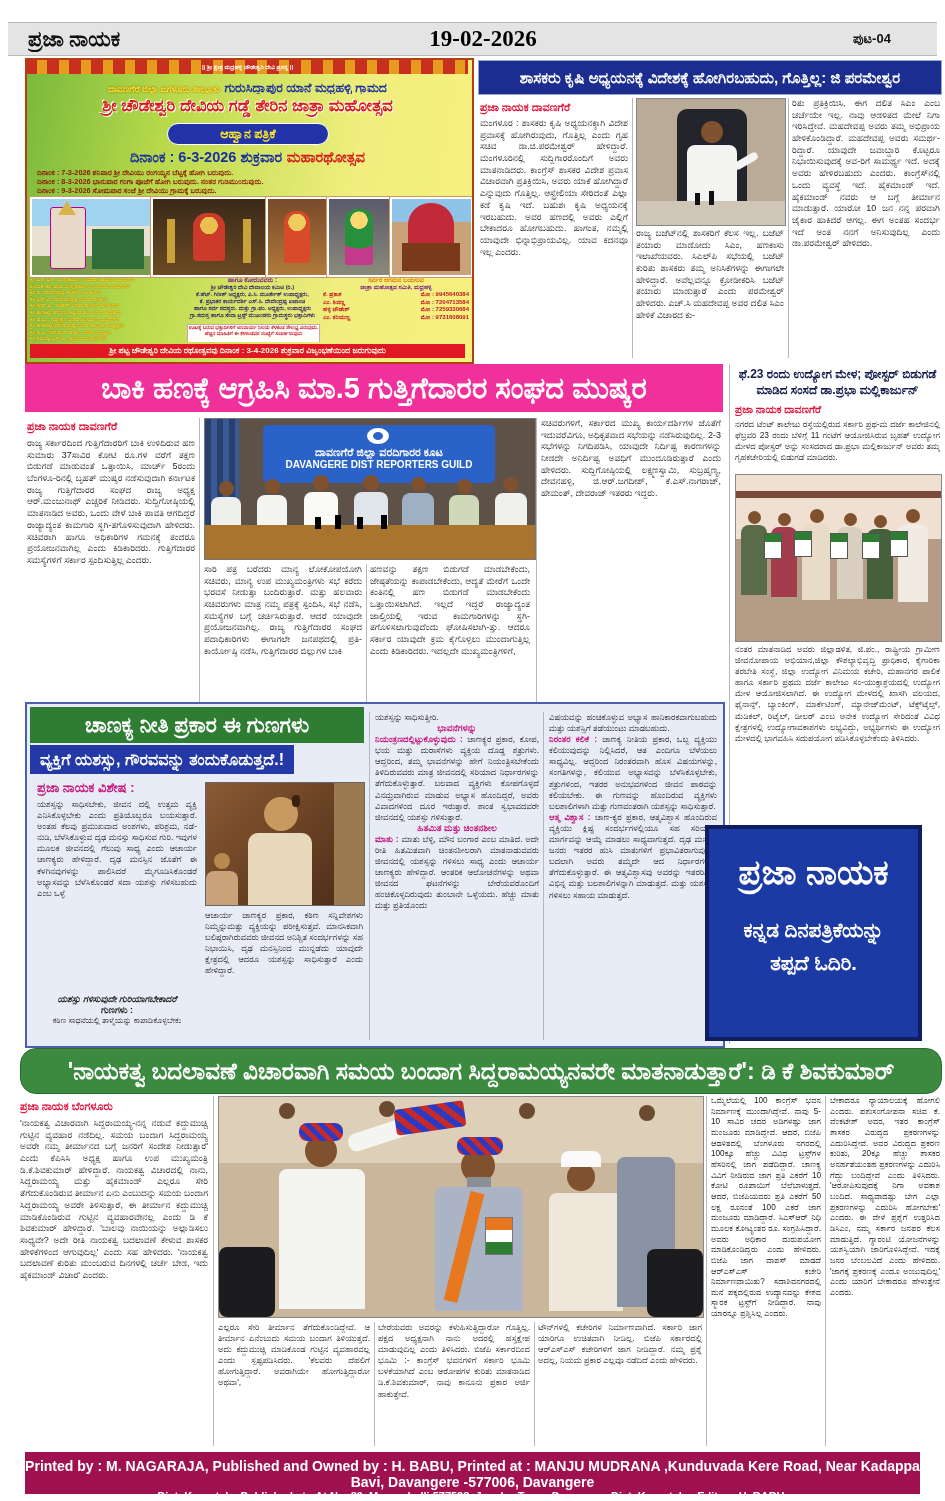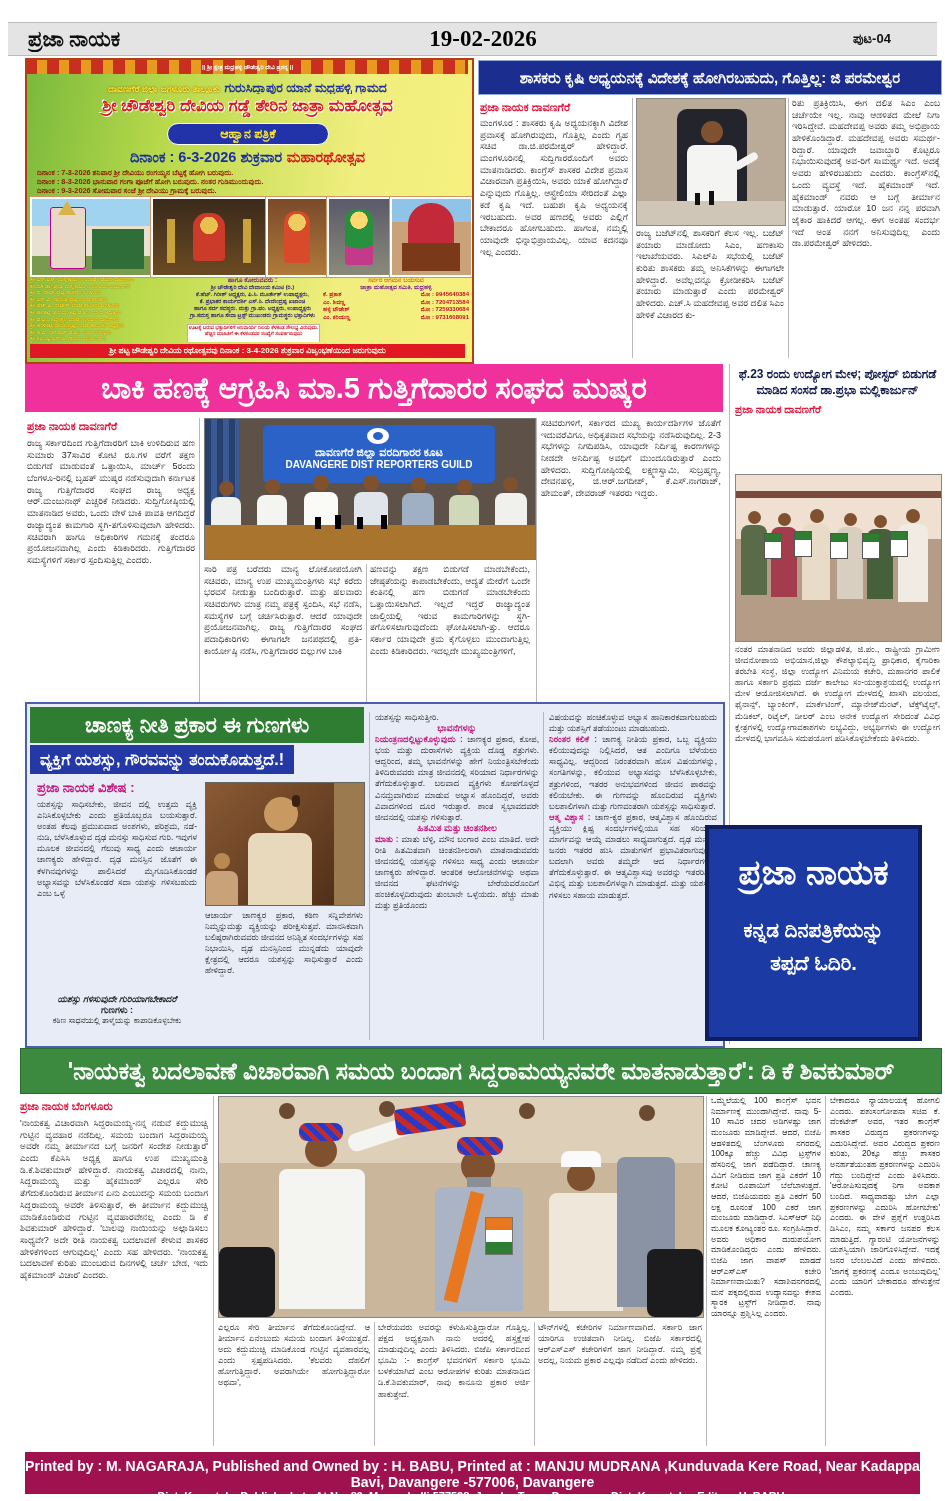--- a/index.html
+++ b/index.html
@@ -196,20 +196,21 @@
   <div class="vline" style="left:536px;top:418px;height:284px;"></div>
   <div class="abs bodytext just" style="left:541px;top:418px;width:180px;height:284px;">ಸಚಿವರುಗಳಿಗೆ, ಸರ್ಕಾರದ ಮುಖ್ಯ ಕಾರ್ಯದರ್ಶಿಗಳ ಜೊತೆಗೆ ಇದುವರೆವಿಗೂ, ಅಧಿಕೃತವಾದ ಸಭೆಯನ್ನು ನಡೆಸಿರುವುದಿಲ್ಲ. 2-3 ಸಭೆಗಳನ್ನು ನಿಗದಿಪಡಿಸಿ, ಯಾವುದೇ ನಿರ್ದಿಷ್ಟ ಕಾರಣಗಳನ್ನು ನೀಡದೇ ಅನಿರ್ದಿಷ್ಟ ಅವಧಿಗೆ ಮುಂದೂಡಿರುತ್ತಾರೆ ಎಂದು ಹೇಳಿದರು. ಸುದ್ದಿಗೋಷ್ಠಿಯಲ್ಲಿ ಲಕ್ಷ್ಮಣಸ್ವಾಮಿ, ಸುಬ್ರಹ್ಮಣ್ಯ, ದೇವನಹಳ್ಳಿ, ಜಿ.ಆರ್.ಜಗದೀಶ್, ಕೆ.ಎಸ್.ನಾಗರಾಜ್, ಹೇಮಂತ್, ದೇವರಾಜ್ ಇತರರು ಇದ್ದರು.</div>
 
   <div class="vline" style="left:729px;top:364px;height:680px;"></div>
 
   <div class="abs center bold" style="left:735px;top:366px;width:205px;height:34px;font-size:12px;line-height:1.35;color:#101a4a;">
     <div>ಫೆ.23 ರಂದು ಉದ್ಯೋಗ ಮೇಳ; ಪೋಸ್ಟರ್ ಬಿಡುಗಡೆ</div>
     <div>ಮಾಡಿದ ಸಂಸದೆ ಡಾ.ಪ್ರಭಾ ಮಲ್ಲಿಕಾರ್ಜುನ್</div>
   </div>
   <div class="abs byline" style="left:735px;top:403px;width:205px;height:13px;font-size:10.5px;">ಪ್ರಜಾ ನಾಯಕ ದಾವಣಗೆರೆ</div>
+  <div class="abs smalltext just" style="left:735px;top:419px;width:205px;height:52px;">ನಗರದ ಟೆಂಟ್ ಕಾಲೇಜು ರಸ್ತೆಯಲ್ಲಿರುವ ಸರ್ಕಾರಿ ಪ್ರಥ-ಮ ದರ್ಜೆ ಕಾಲೇಜಿನಲ್ಲಿ ಫೆಬ್ರವರಿ 23 ರಂದು ಬೆಳಿಗ್ಗೆ 11 ಗಂಟೆಗೆ ಆಯೋಜಿಸಿರುವ ಬೃಹತ್ ಉದ್ಯೋಗ ಮೇಳದ ಪೋಸ್ಟರ್ ಅನ್ನು ಸಂಸದರಾದ ಡಾ.ಪ್ರಭಾ ಮಲ್ಲಿಕಾರ್ಜುನ್ ಅವರು ತಮ್ಮ ಗೃಹಕಚೇರಿಯಲ್ಲಿ ಬಿಡುಗಡೆ ಮಾಡಿದರು.</div>
 
   <div class="abs ph" style="left:735px;top:474px;width:205px;height:166px;background:#b49c86;border:1px solid #888;">
     <div class="abs" style="left:0;top:0;width:205px;height:64px;background:#efe0d2;"></div>
     <div class="abs" style="left:0;top:16px;width:205px;height:7px;background:#7a4a3a;"></div>
     <div class="head" style="left:12px;top:36px;width:13px;height:13px;"></div>
     <div class="torso" style="left:5px;top:50px;width:26px;height:70px;background:#5a6b4a;"></div>
     <div class="head" style="left:42px;top:38px;width:13px;height:13px;"></div>
     <div class="torso" style="left:35px;top:52px;width:26px;height:70px;background:#a33c4c;"></div>
     <div class="head" style="left:74px;top:34px;width:14px;height:14px;"></div>
     <div class="torso" style="left:66px;top:49px;width:28px;height:76px;background:#e8dcc8;"></div>
@@ -262,21 +263,21 @@
       <div class="smalltext just"><span class="subhead" style="font-size:8.4px;">ಆತ್ಮ ವಿಶ್ವಾಸ :</span> <span>ಚಾಣ-ಕ್ಯರ ಪ್ರಕಾರ, ಆತ್ಮವಿಶ್ವಾಸ ಹೊಂದಿರುವ ವ್ಯಕ್ತಿಯು ಕ್ಲಿಷ್ಟ ಸಂದರ್ಭಗಳಲ್ಲಿಯೂ ಸಹ ಸರಿಯಾದ ಮಾರ್ಗವನ್ನು ಆಯ್ಕೆ ಮಾಡಲು ಸಾಧ್ಯವಾಗುತ್ತದೆ. ದೃಢ ಮನಸ್ಸಿನ ಜನರು ಇತರರ ಹುಸಿ ಮಾತುಗಳಿಗೆ ಪ್ರಭಾವಿತರಾಗುವುದಿಲ್ಲ ಬದಲಾಗಿ ಅವರು ತಮ್ಮದೇ ಆದ ನಿರ್ಧಾರಗಳನ್ನು ತೆಗೆದುಕೊಳ್ಳುತ್ತಾರೆ. ಈ ಆತ್ಮವಿಶ್ವಾಸವು ಅವರನ್ನು ಇತರರಿಗಿಂತ ವಿಭಿನ್ನ ಮತ್ತು ಬಲಶಾಲಿಗಳನ್ನಾಗಿ ಮಾಡುತ್ತದೆ. ಮತ್ತು ಯಶಸ್ಸನ್ನು ಗಳಿಸಲು ಸಹಾಯ ಮಾಡುತ್ತದೆ.</span></div>
     </div>
   </div>
 
   <div class="abs promo center" style="left:705px;top:825px;width:209px;height:208px;">
     <div style="margin-top:24px;font-size:34px;font-weight:bold;white-space:nowrap;">ಪ್ರಜಾ ನಾಯಕ</div>
     <div style="margin-top:26px;font-size:20px;font-weight:bold;white-space:nowrap;">ಕನ್ನಡ ದಿನಪತ್ರಿಕೆಯನ್ನು</div>
     <div style="margin-top:10px;font-size:20px;font-weight:bold;text-align:center;">ತಪ್ಪದೆ ಓದಿರಿ.</div>
   </div>
 
-  <div class="abs band-green center" style="left:20px;top:1048px;width:920px;height:44px;font-size:23px;font-weight:bold;line-height:44px;white-space:nowrap;">'ನಾಯಕತ್ವ ಬದಲಾವಣೆ ವಿಚಾರವಾಗಿ ಸಮಯ ಬಂದಾಗ ಸಿದ್ದರಾಮಯ್ಯನವರೇ ಮಾತನಾಡುತ್ತಾರೆ': ಡಿ ಕೆ ಶಿವಕುಮಾರ್</div>
+  <div class="abs band-green center" style="left:20px;top:1048px;width:920px;height:44px;font-size:23px;font-weight:bold;line-height:44px;white-space:nowrap;border-radius:16px;">'ನಾಯಕತ್ವ ಬದಲಾವಣೆ ವಿಚಾರವಾಗಿ ಸಮಯ ಬಂದಾಗ ಸಿದ್ದರಾಮಯ್ಯನವರೇ ಮಾತನಾಡುತ್ತಾರೆ': ಡಿ ಕೆ ಶಿವಕುಮಾರ್</div>
   <div class="abs byline" style="left:20px;top:1100px;width:190px;height:14px;">ಪ್ರಜಾ ನಾಯಕ ಬೆಂಗಳೂರು</div>
   <div class="abs bodytext just" style="left:20px;top:1118px;width:188px;height:328px;">'ನಾಯಕತ್ವ ವಿಚಾರವಾಗಿ ಸಿದ್ದರಾಮಯ್ಯ-ನನ್ನ ನಡುವೆ ಕದ್ದುಮುಚ್ಚಿ ಗುಟ್ಟಿನ ವ್ಯವಹಾರ ನಡೆದಿಲ್ಲ. ಸಮಯ ಬಂದಾಗ ಸಿದ್ದರಾಮಯ್ಯ ಅವರೇ ನಮ್ಮ ತೀರ್ಮಾನದ ಬಗ್ಗೆ ಜನರಿಗೆ ಸಂದೇಶ ನೀಡುತ್ತಾರೆ' ಎಂದು ಕೆಪಿಸಿಸಿ ಅಧ್ಯಕ್ಷ ಹಾಗೂ ಉಪ ಮುಖ್ಯಮಂತ್ರಿ ಡಿ.ಕೆ.ಶಿವಕುಮಾರ್ ಹೇಳಿದ್ದಾರೆ. ನಾಯಕತ್ವ ವಿಚಾರದಲ್ಲಿ ನಾನು, ಸಿದ್ದರಾಮಯ್ಯ ಮತ್ತು ಹೈಕಮಾಂಡ್ ಎಲ್ಲರೂ ಸೇರಿ ತೆಗೆದುಕೊಂಡಿರುವ ತೀರ್ಮಾನ ಏನು ಎಂಬುದನ್ನು ಸಮಯ ಬಂದಾಗ ಸಿದ್ದರಾಮಯ್ಯ ಅವರೇ ತಿಳಿಸುತ್ತಾರೆ, ಈ ತೀರ್ಮಾನ ಕದ್ದುಮುಚ್ಚಿ ಮಾಡಿಕೊಂಡಿರುವ ಗುಟ್ಟಿನ ವ್ಯವಹಾರವೇನಲ್ಲ ಎಂದು ಡಿ ಕೆ ಶಿವಕುಮಾರ್ ಹೇಳಿದ್ದಾರೆ. 'ಬಾಲವು ನಾಯಿಯನ್ನು ಅಲ್ಲಾಡಿಸಲು ಸಾಧ್ಯವೇ? ಅದೇ ರೀತಿ ನಾಯಕತ್ವ ಬದಲಾವಣೆ ಕೇಳುವ ಶಾಸಕರ ಹೇಳಿಕೆಗಳಿಂದ ಆಗುವುದಿಲ್ಲ' ಎಂದು ಸಹ ಹೇಳಿದರು. 'ನಾಯಕತ್ವ ಬದಲಾವಣೆ ಕುರಿತು ಮುಂಬರುವ ದಿನಗಳಲ್ಲಿ ಚರ್ಚೆ ಬೇಡ, ಇದು ಹೈಕಮಾಂಡ್ ವಿಚಾರ' ಎಂದರು.</div>
   <div class="vline" style="left:213px;top:1096px;height:350px;"></div>
 
   <div class="abs ph" style="left:218px;top:1096px;width:484px;height:220px;background:linear-gradient(180deg,#ded0b8 0 30%,#c9b69b 30% 100%);border:1px solid #888;">
     <div class="head" style="left:60px;top:6px;width:16px;height:16px;background:#6a4a30;"></div>
     <div class="head" style="left:160px;top:4px;width:16px;height:16px;background:#6a4a30;"></div>
     <div class="head" style="left:300px;top:6px;width:16px;height:16px;background:#6a4a30;"></div>
     <div class="head" style="left:420px;top:8px;width:16px;height:16px;background:#6a4a30;"></div>
 

